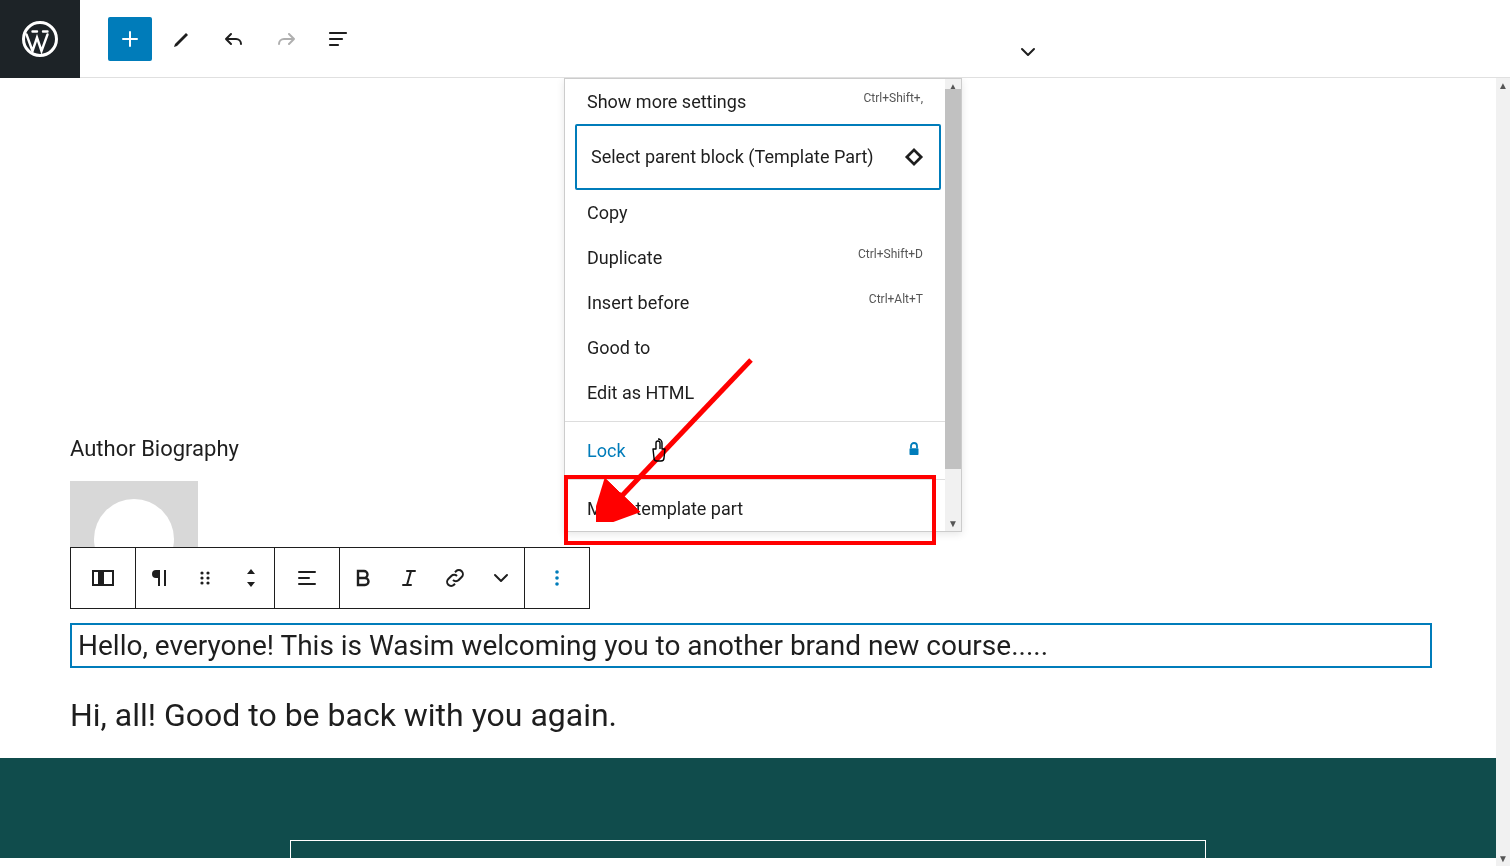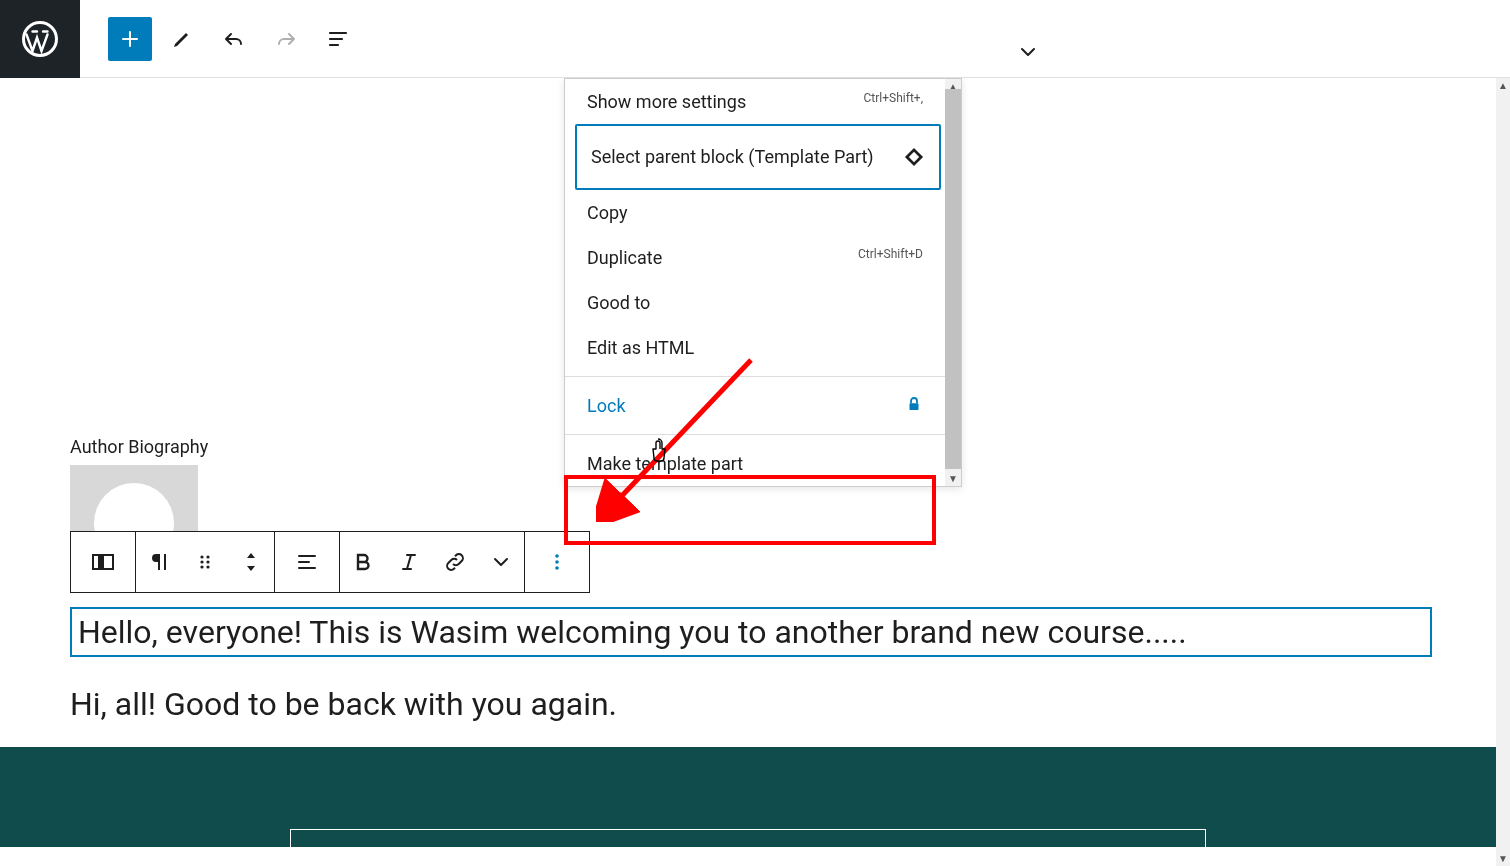--- a/index.html
+++ b/index.html
@@ -18,33 +18,33 @@
   .content-scroll { position: absolute; inset: 0; right: 14px; overflow-y: auto; }
   .scrollbar-track { position: absolute; right: 0; top: 0; width: 14px; height: 100%; background: #f1f1f1; display: flex; flex-direction: column; justify-content: space-between; align-items: center; }
   .scroll-arrow { font-size: 10px; color: #555; padding: 2px 0; }
 
   .site-header { display: flex; justify-content: space-between; align-items: center; padding: 0 70px; margin-top: 240px; flex-direction: column; }
   .site-title { font-style: italic; text-decoration: underline; font-size: 24px; font-weight: 500; }
   .powered { font-size: 24px; }
   .powered a { text-decoration: underline; color: inherit; }
 
   .author-section { padding: 0 70px; margin-top: 90px; }
-  .author-heading { font-size: 18px; font-weight: 400; margin-bottom: 8px; }
+  .author-heading { font-size: 22px; font-weight: 400; margin-bottom: 20px; }
   .avatar-box { width: 128px; height: 66px; background: #d8d8d8; position: relative; overflow: hidden; }
   .avatar-circle { width: 80px; height: 80px; border-radius: 50%; background: #fff; position: absolute; left: 24px; top: 18px; }
 
   .block-toolbar { display: flex; margin-left: 70px; margin-top: 0; }
   .tb-group { display: flex; border: 1px solid #1e1e1e; height: 62px; }
   .tb-group:not(:first-child) { margin-left: -1px; }
   .tb-btn { width: 64px; height: 100%; display: flex; align-items: center; justify-content: center; background: #fff; border: none; cursor: pointer; }
   .tb-btn.narrow { width: 46px; }
   .tb-btn svg { width: 24px; height: 24px; }
   .tb-more svg circle { fill: #007cba; }
 
-  .para-selected { margin: 14px 64px 0 70px; border: 2px solid #007cba; padding: 4px 6px; font-size: 32px; }
+  .para-selected { margin: 14px 64px 0 70px; border: 2px solid #007cba; padding: 4px 6px; font-size: 28px; }
   .para-plain { margin: 28px 70px 0 70px; font-size: 32px; }
   .footer-bar { background: #104c4c; height: 100px; margin-top: 24px; position:relative;}
   .footer-inner-border { position:absolute; left:290px; right:290px; bottom:0; height:18px; border:1px solid #fff; border-bottom:none;}
 
   
   .dropdown { position: absolute; left: 564px; top: 0; width: 398px; background: #fff; border: 1px solid #ccc; box-shadow: 0 2px 8px rgba(0,0,0,.1); z-index: 20; }
   .dd-scroll { max-height: 524px; overflow: hidden; position: relative; }
   .dd-scrollbar { position: absolute; right: 0; top: 0; width: 16px; height: 100%; background: #f1f1f1; }
   .dd-thumb { position: absolute; right: 0; top: 10px; width: 16px; height: 380px; background: #c1c1c1; }
   .dd-scrollbar .scroll-arrow { position: absolute; left: 3px; }
@@ -217,20 +217,24 @@
           </svg>
       </div>
       <div class="dd-item">
           <span>Copy</span>
         </div>
       <div class="dd-item">
         <span>Duplicate</span>
         <span class="dd-shortcut">Ctrl+Shift+D</span>
       </div>
       <div class="dd-item">
+        <span>Insert before</span>
+        <span class="dd-shortcut">Ctrl+Alt+T</span>
+      </div>
+      <div class="dd-item">
           <span>Good to</span>
         </div>
       <div class="dd-item">
           <span>Edit as HTML</span>
         </div>
       <div class="dd-sep"></div>
       <div class="dd-item lock">
         <span>Lock</span>
         <svg width="18" height="18" viewBox="0 0 24 24">
             <rect x="6" y="11" width="12" height="9" rx="1" fill="#007cba"></rect>

